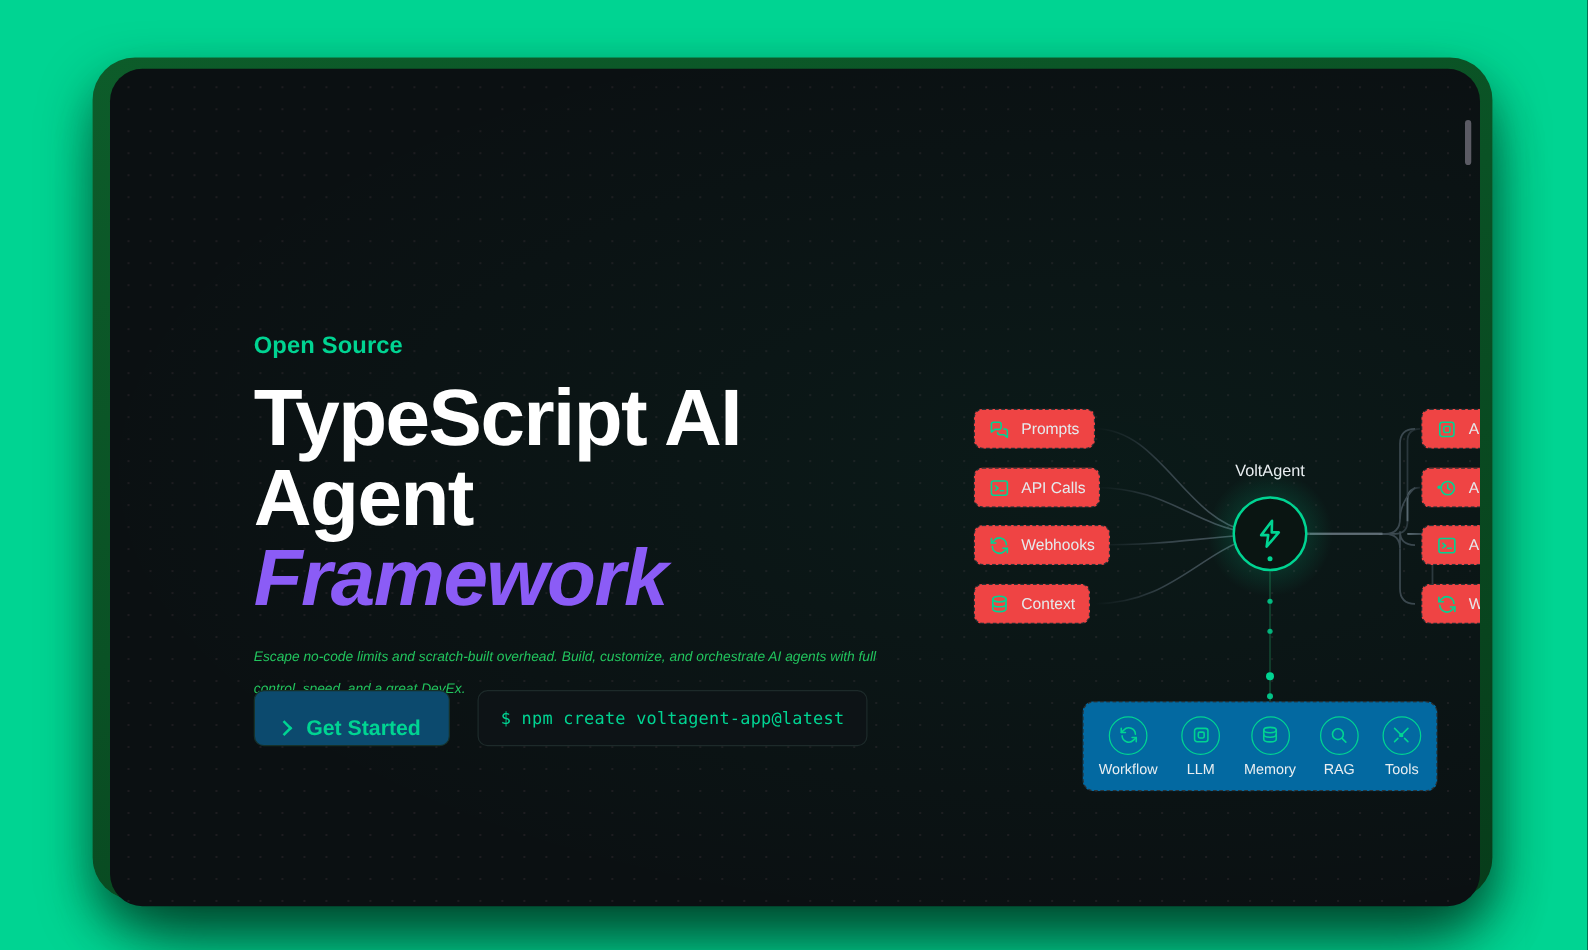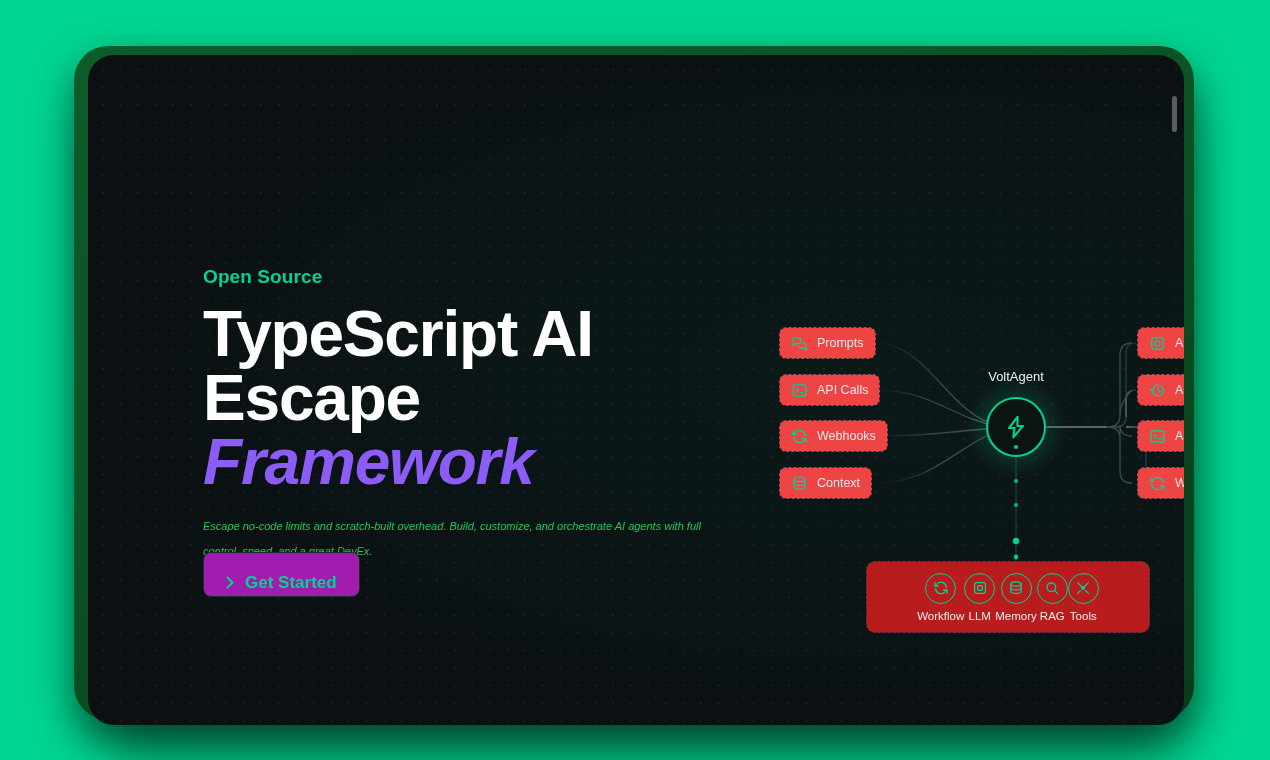--- a/index.html
+++ b/index.html
@@ -74,21 +74,21 @@
   }
 
   
   #cta-row {
     position: absolute; left: 115px; top: 497px;
     display: flex; align-items: center; gap: 22px;
   }
   #get-started-button {
     display: flex; align-items: center; gap: 13px;
     height: 45px; padding: 16px 22px 0 19px;
-    background: #a21caf; border: 1px solid #16312a; border-radius: 8px;
+    background: #0c4a6e; border: 1px solid #16312a; border-radius: 8px;
     color: #00d492; font-size: 17px; font-weight: bold;
     cursor: pointer;
   }
   #get-started-button .chev {
     display: block; width: 9px; height: 9px;
     border-top: 2px solid #00d492; border-right: 2px solid #00d492;
     transform: rotate(45deg); margin-top: 0px;
   }
   #install-command {
     display: flex; align-items: center;
@@ -137,22 +137,22 @@
   }
   #hub-label {
     position: absolute; left: 210px; top: 64px; width: 116px;
     text-align: center; color: #e9eef1; font-size: 13px;
   }
 
   #tools-panel {
     position: absolute; left: 118px; top: 256px;
     width: 284px; height: 72px;
     border: 1px dashed #2c3439; border-radius: 9px;
-    background: #b91c1c;
-    display: flex; align-items: center; justify-content: center;
+    background: #0369a1;
+    display: flex; align-items: center; justify-content: space-between;
     padding: 0 12px;
   }
   .tool { display: flex; flex-direction: column; align-items: center; gap: 6px; cursor: pointer; }
   .tool-circle {
     width: 31px; height: 31px; border: 1.6px solid #00d492; border-radius: 50%;
     display: flex; align-items: center; justify-content: center;
   }
   .tool-circle svg { width: 16px; height: 16px; display: block; }
   .tool-label { color: #e9eef1; font-size: 11.5px; }
 </style>
@@ -163,30 +163,33 @@
 <div id="device-bezel"></div>
 
 <div id="device-screen">
   <div id="screen-dots"></div>
   <div id="screen-vignette"></div>
 
   <div id="hero-copy">
     <div id="eyebrow">Open Source</div>
     <h1 id="headline">
       <span>TypeScript AI</span><br>
-      <span>Escape </span><span class="accent">Framework</span>
+      <span>Agent </span><span class="accent">Framework</span>
     </h1>
     <p id="subcopy">Escape no-code limits and scratch-built overhead. Build, customize, and orchestrate AI agents with full control, speed, and a great DevEx.</p>
   </div>
 
   <div id="cta-row">
     <button id="get-started-button">
       <span class="chev"></span>
       <span>Get Started</span>
     </button>
+    <div id="install-command">
+      <span>$ npm create voltagent-app@latest</span>
+    </div>
   </div>
 
   <div id="diagram">
 
     <svg id="wires" viewBox="0 0 520 350">
       <defs>
         <linearGradient id="lw" x1="0" y1="0" x2="1" y2="0">
           <stop offset="0%" stop-color="#2e3a40" stop-opacity="0"></stop>
           <stop offset="45%" stop-color="#39474e" stop-opacity=".9"></stop>
           <stop offset="100%" stop-color="#4b5b62" stop-opacity=".95"></stop>

